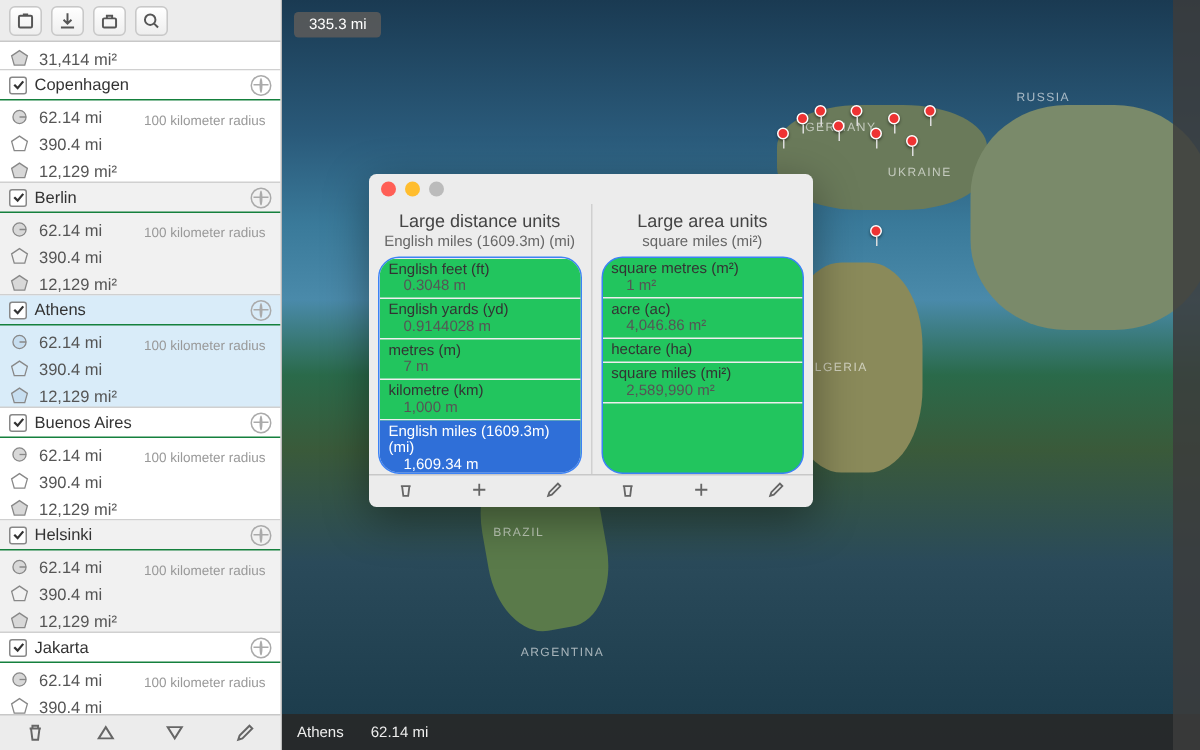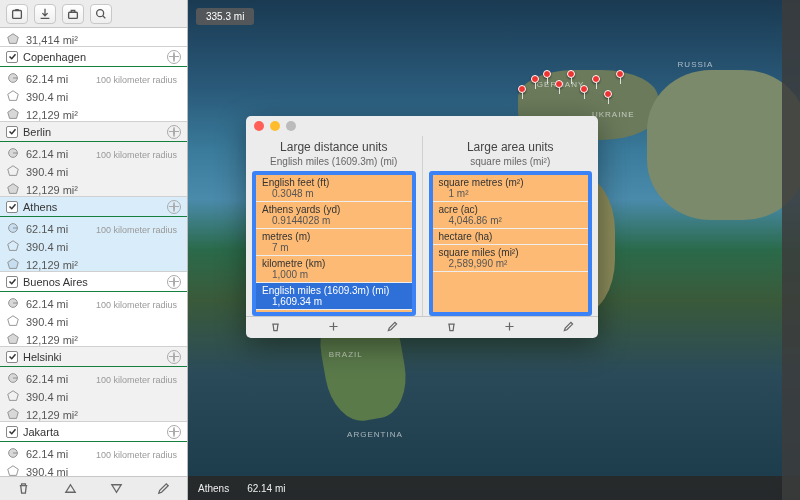--- a/index.html
+++ b/index.html
@@ -44,30 +44,30 @@
 .pin{position:absolute;width:8px;height:8px;border-radius:50%;background:#e33;border:1px solid #fff;box-shadow:0 1px 2px rgba(0,0,0,.5)}
 .pin::after{content:"";position:absolute;left:3px;top:7px;width:1px;height:6px;background:#ddd}
 .chip{position:absolute;left:8px;top:8px;background:rgba(90,90,90,.9);color:#fff;padding:3px 10px;border-radius:3px;font-size:10px}
 .status{position:absolute;left:0;right:0;bottom:0;height:24px;background:rgba(40,40,40,.9);display:flex;align-items:center;padding:0 10px;gap:18px}
 .status span{color:#eee;font-size:10px}
 
 .rt{position:absolute;right:0;top:0;bottom:0;width:18px;background:rgba(60,60,60,.85);display:flex;flex-direction:row;align-items:center;padding-top:8px;gap:12px}
 .rt .i{width:14px;height:14px}
 .rt svg{stroke:#ccc;fill:none;stroke-width:1.5}
 
-.dlg{position:absolute;left:246px;top:116px;width:352px;height:222px;background:#ececec;border-radius:5px;box-shadow:0 8px 30px rgba(0,0,0,.4);overflow:hidden}
+.dlg{position:absolute;left:246px;top:116px;width:296px;height:222px;background:#ececec;border-radius:5px;box-shadow:0 8px 30px rgba(0,0,0,.4);overflow:hidden}
 .dlg .bar{height:20px;display:flex;align-items:center;padding-left:8px;gap:6px}
 .dot{width:10px;height:10px;border-radius:50%;background:#ccc}
 .dot.r{background:#ff5f56}.dot.y{background:#ffbd2e}.dot.g{background:#bbb}
 .cols{display:flex;height:calc(100% - 42px)}
 .col{flex:1;display:flex;flex-direction:column;padding:2px 6px 0 6px}
 .col+.col{border-left:1px solid #d0d0d0}
 .ch{text-align:center;font-size:12px;color:#444;padding:2px 0}
 .cs{text-align:center;font-size:10px;color:#666;padding-bottom:4px}
-.opts{flex:1;background:#fdba74;border:4px solid #3b82f6;border-radius:3px;overflow-y:auto}
+.opts{flex:1;background:#22c55e;border:1px solid #3b82f6;border-radius:14px;overflow-y:auto}
 .opt{padding:2px 6px;border-bottom:1px solid #eee}
 .opt .n{font-size:10px;color:#333}
 .opt .d{font-size:10px;color:#555;padding-left:10px}
 .opt.on{background:#2f6fd8}
 .opt.on .n,.opt.on .d{color:#fff}
 .dftr{height:22px;border-top:1px solid #c8c8c8;display:flex}
 .dftr .half{flex:1;display:flex;align-items:center;justify-content:space-around}
 .dftr svg{width:13px;height:13px;stroke:#666;fill:none;stroke-width:1.5}
 </style>
 </head>
@@ -425,21 +425,21 @@
     <div class="cols">
       <div class="col">
         <div class="ch">Large distance units</div>
         <div class="cs">English miles (1609.3m) (mi)</div>
         <div class="opts" id="lopts">
             <div class="opt">
               <div class="n">English feet (ft)</div>
               <div class="d">0.3048 m</div>
             </div>
             <div class="opt">
-              <div class="n">Athens yards (yd)</div>
+              <div class="n">English yards (yd)</div>
               <div class="d">0.9144028 m</div>
             </div>
             <div class="opt">
               <div class="n">metres (m)</div>
               <div class="d">7 m</div>
             </div>
             <div class="opt">
               <div class="n">kilometre (km)</div>
               <div class="d">1,000 m</div>
             </div>

